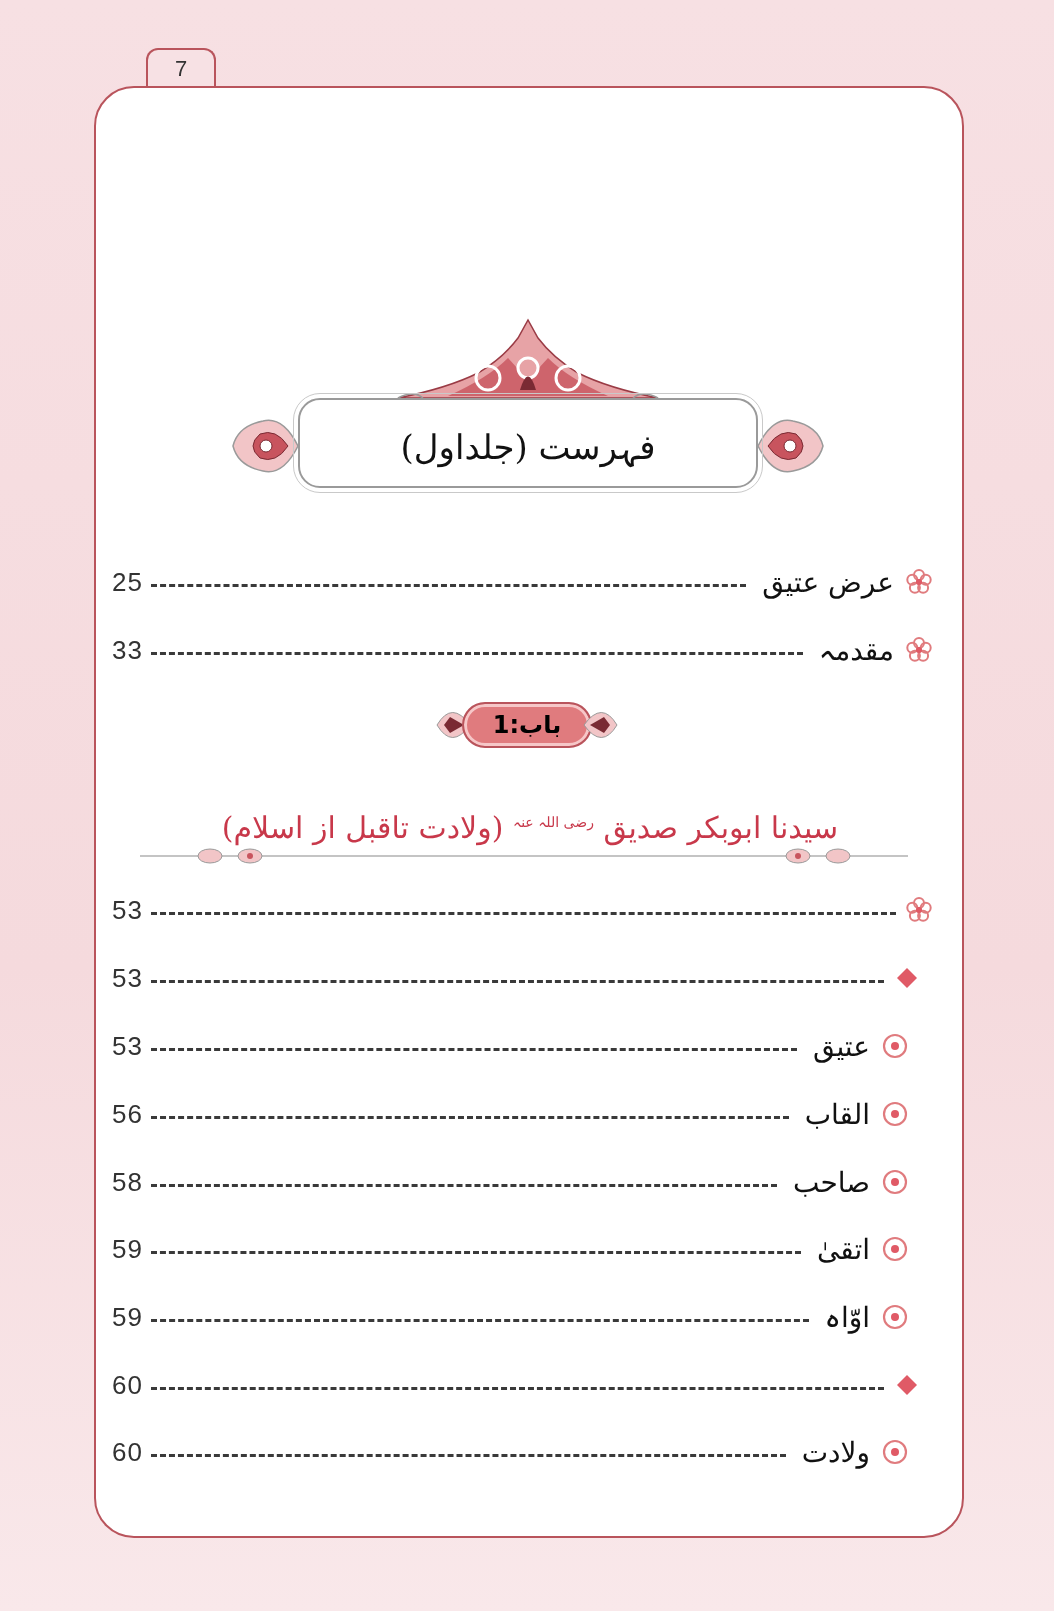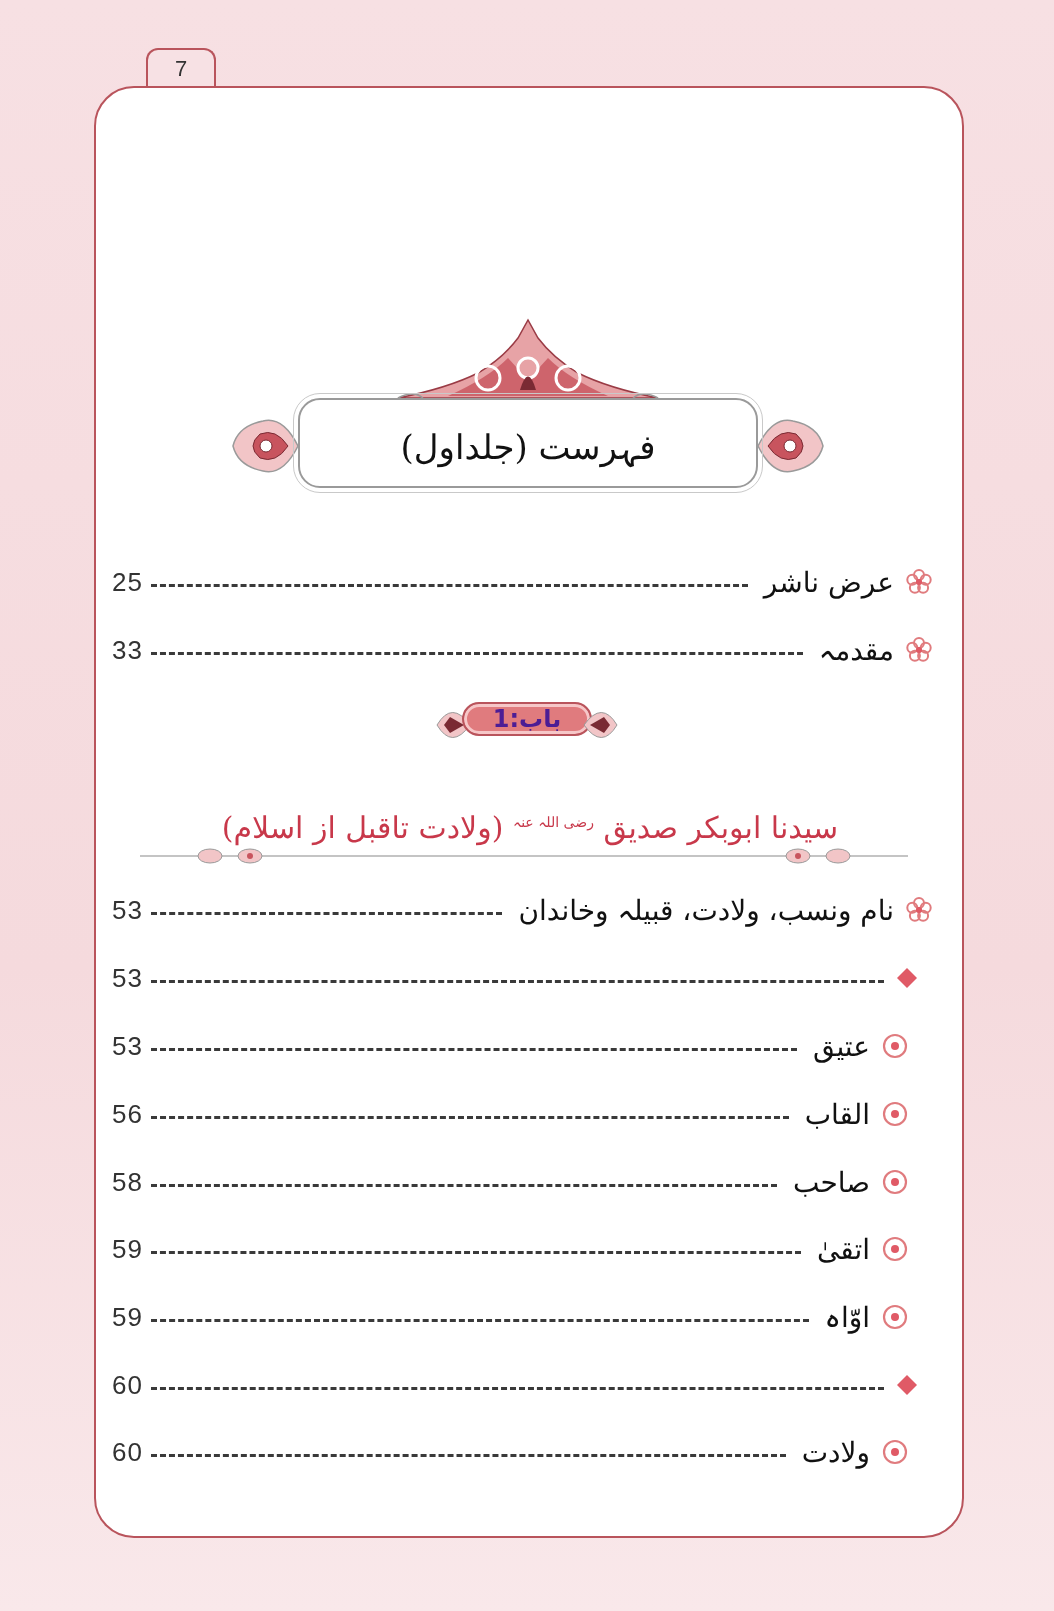--- a/index.html
+++ b/index.html
@@ -54,24 +54,24 @@
     .toc-row .page {
       flex: 0 0 auto; font-family: "Liberation Sans", sans-serif; font-size: 26px; color: #333;
       direction: ltr; letter-spacing: 1px;
     }
     .lvl0 .bullet { width: 30px; margin-right: 0px; }
     .lvl1 .bullet { width: 30px; margin-right: 12px; }
     .lvl2 .bullet { width: 30px; margin-right: 24px; }
     
     .chapter-badge { position: absolute; left: 432px; top: 690px; width: 190px; height: 70px; }
     .chapter-pill {
-      position: absolute; left: 30px; top: 12px; width: 130px; height: 34px; border-radius: 23px;
+      position: absolute; left: 30px; top: 12px; width: 130px; height: 46px; border-radius: 23px;
       background: #e07b7e; border: 2px solid #b9545c; box-sizing: border-box;
       display: flex; align-items: center; justify-content: center;
-      font-family: "DejaVu Sans", sans-serif; font-weight: bold; font-size: 24px; color: #4c1d95;
+      font-family: "DejaVu Sans", sans-serif; font-weight: bold; font-size: 24px; color: #000000;
       box-shadow: inset 0 0 0 3px #f6c7c8;
     }
     .chapter-title {
       position: absolute; left: 200px; width: 660px; top: 770px; text-align: center;
       direction: rtl; color: #c8384a; font-size: 30px; margin-top: 40px;
     }
     .chapter-title .honorific { font-size: 14px; vertical-align: super; }
     .divider { position: absolute; left: 140px; top: 845px; width: 768px; height: 22px; }
   </style>
 </head>
@@ -114,21 +114,21 @@
         <g fill="none" stroke="#e07b7e" stroke-width="2">
           <circle cx="14" cy="7" r="5"></circle>
           <circle cx="20.7" cy="11.8" r="5"></circle>
           <circle cx="18.1" cy="19.7" r="5"></circle>
           <circle cx="9.9" cy="19.7" r="5"></circle>
           <circle cx="7.3" cy="11.8" r="5"></circle>
         </g>
         <circle cx="14" cy="14" r="3" fill="#e05a66"></circle>
       </svg>
   </span>
-  <span class="label">عرض ناشر</span>
+  <span class="label">عرض عتیق</span>
   <span class="leader"></span>
   <span class="page">25</span>
 </div>
 <div class="toc-row lvl0" style="top:628px;">
   <span class="bullet">
     <svg width="28" height="28" viewBox="0 0 28 28">
         <g fill="none" stroke="#e07b7e" stroke-width="2">
           <circle cx="14" cy="7" r="5"></circle>
           <circle cx="20.7" cy="11.8" r="5"></circle>
           <circle cx="18.1" cy="19.7" r="5"></circle>
@@ -179,21 +179,20 @@
         <g fill="none" stroke="#e07b7e" stroke-width="2">
           <circle cx="14" cy="7" r="5"></circle>
           <circle cx="20.7" cy="11.8" r="5"></circle>
           <circle cx="18.1" cy="19.7" r="5"></circle>
           <circle cx="9.9" cy="19.7" r="5"></circle>
           <circle cx="7.3" cy="11.8" r="5"></circle>
         </g>
         <circle cx="14" cy="14" r="3" fill="#e05a66"></circle>
       </svg>
   </span>
-  <span class="label">نام ونسب، ولادت، قبیلہ وخاندان</span>
   <span class="leader"></span>
   <span class="page">53</span>
 </div>
 <div class="toc-row lvl1" style="top:956px;">
   <span class="bullet">
     <svg width="22" height="22" viewBox="0 0 22 22">
         <path d="M11 1 L21 11 L11 21 L1 11 Z" fill="#e05a66"></path>
       </svg>
   </span>
   <span class="leader"></span>

